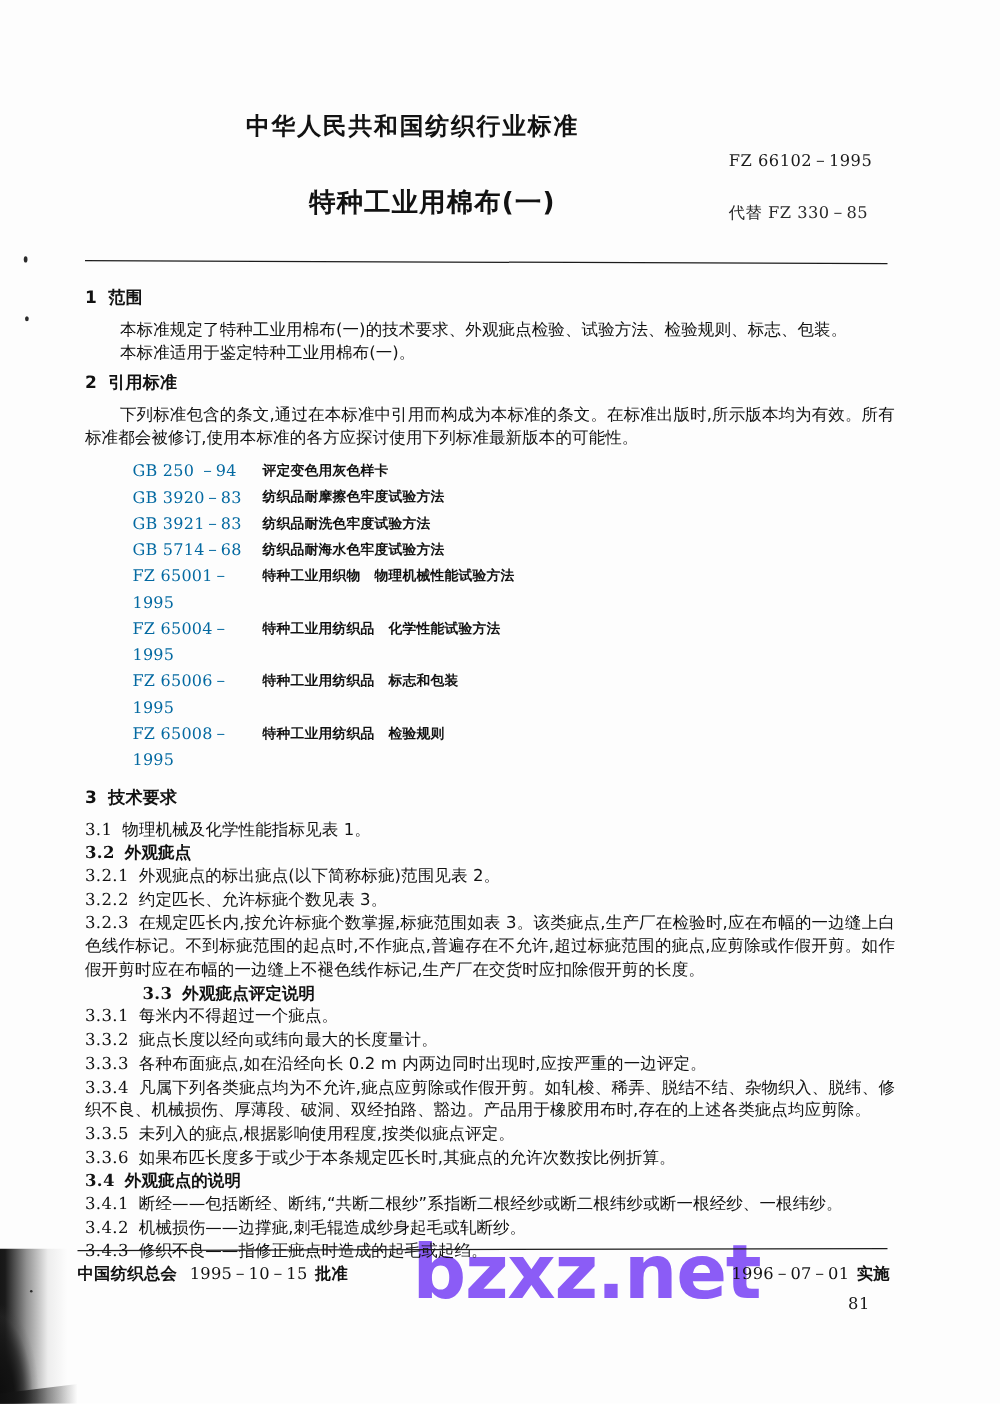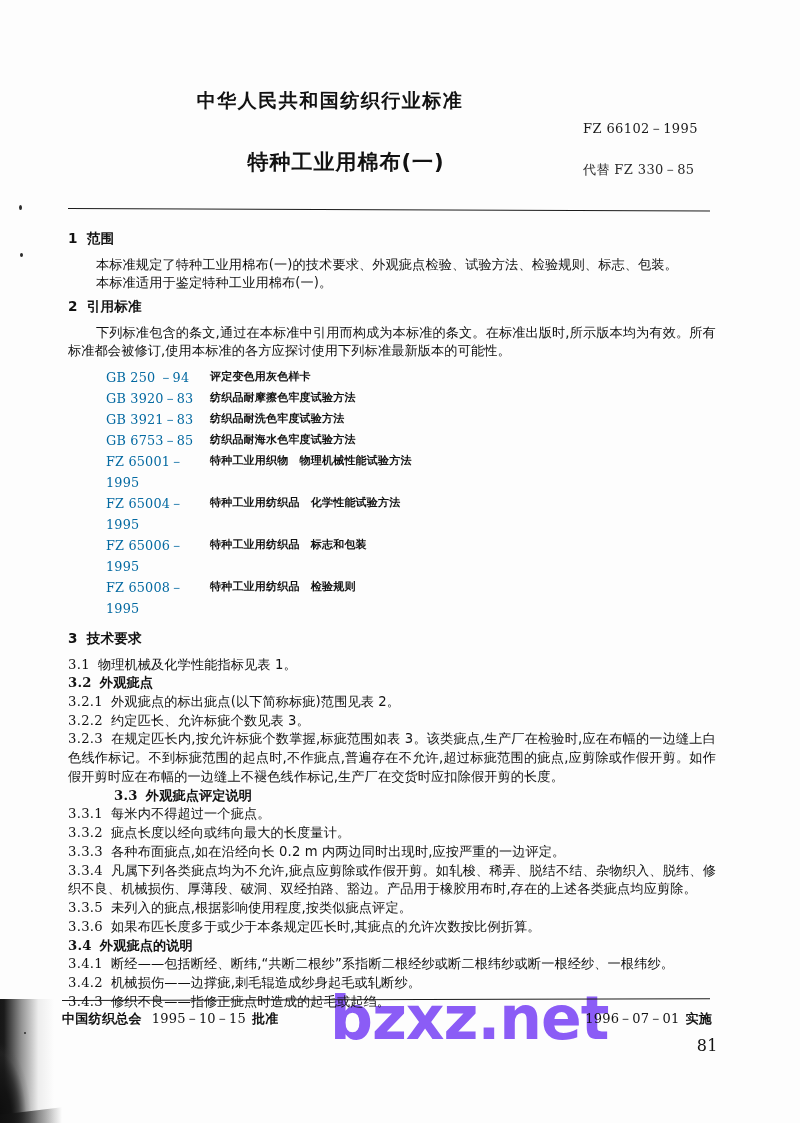--- a/index.html
+++ b/index.html
@@ -215,23 +215,23 @@
     white-space: nowrap;
   }
   .footer-right .fdate {
     font-family: "DejaVu Serif", serif;
     font-weight: normal;
     margin-right: 6px;
     letter-spacing: 0.2px;
   }
   .page-number {
     position: absolute;
-    right: 82px; top: 1036px;
-    font-family: "DejaVu Serif", serif;
-    font-size: 16px;
+    right: 104px; top: 1036px;
+    font-family: "DejaVu Serif", serif;
+    font-size: 13px;
     letter-spacing: 0.5px;
     z-index: 2;
   }
 </style>
 </head>
 <body>
 
 <div id="page">
 
   <div class="watermark">bzxz.net</div>
@@ -275,21 +275,21 @@
         </div>
         <div class="ref-row">
           <span class="ref-code">GB 3920－83</span>
           <span class="ref-name">纺织品耐摩擦色牢度试验方法</span>
         </div>
         <div class="ref-row">
           <span class="ref-code">GB 3921－83</span>
           <span class="ref-name">纺织品耐洗色牢度试验方法</span>
         </div>
         <div class="ref-row">
-          <span class="ref-code">GB 6753－85</span>
+          <span class="ref-code">GB 5714－68</span>
           <span class="ref-name">纺织品耐海水色牢度试验方法</span>
         </div>
         <div class="ref-row">
           <span class="ref-code">FZ 65001－1995</span>
           <span class="ref-name">特种工业用织物　物理机械性能试验方法</span>
         </div>
         <div class="ref-row">
           <span class="ref-code">FZ 65004－1995</span>
           <span class="ref-name">特种工业用纺织品　化学性能试验方法</span>
         </div>

